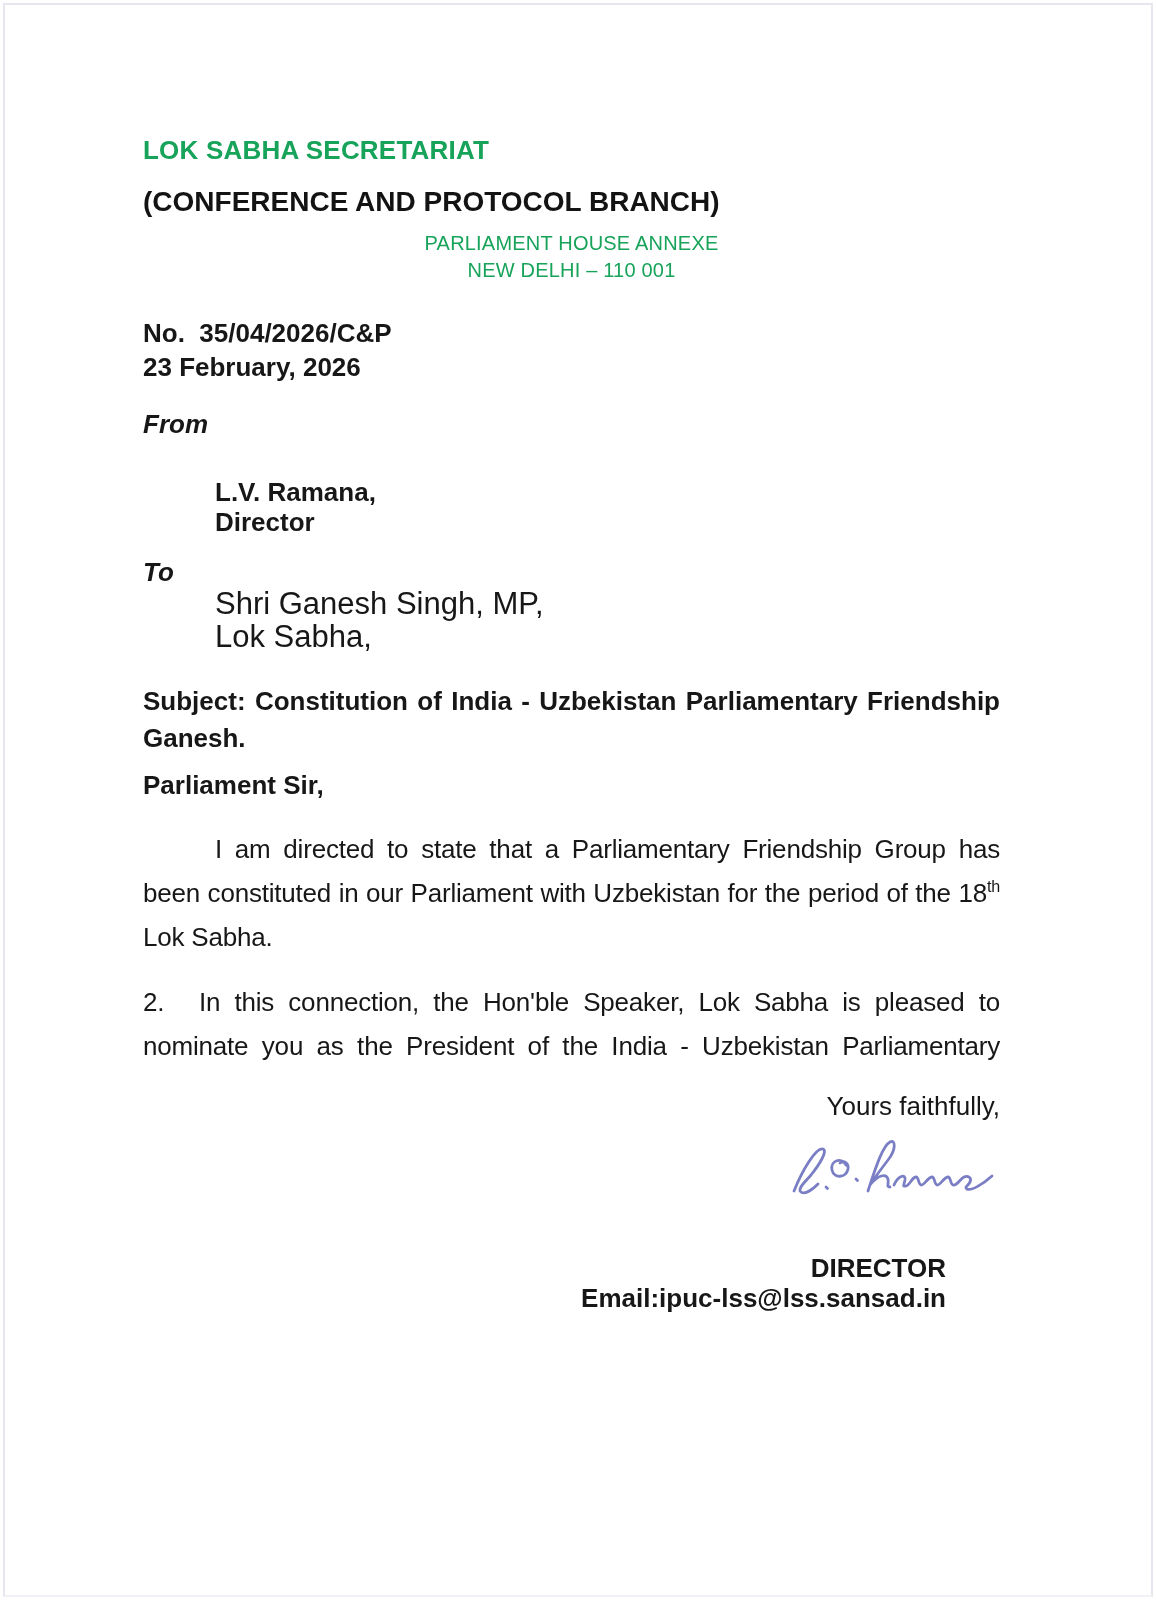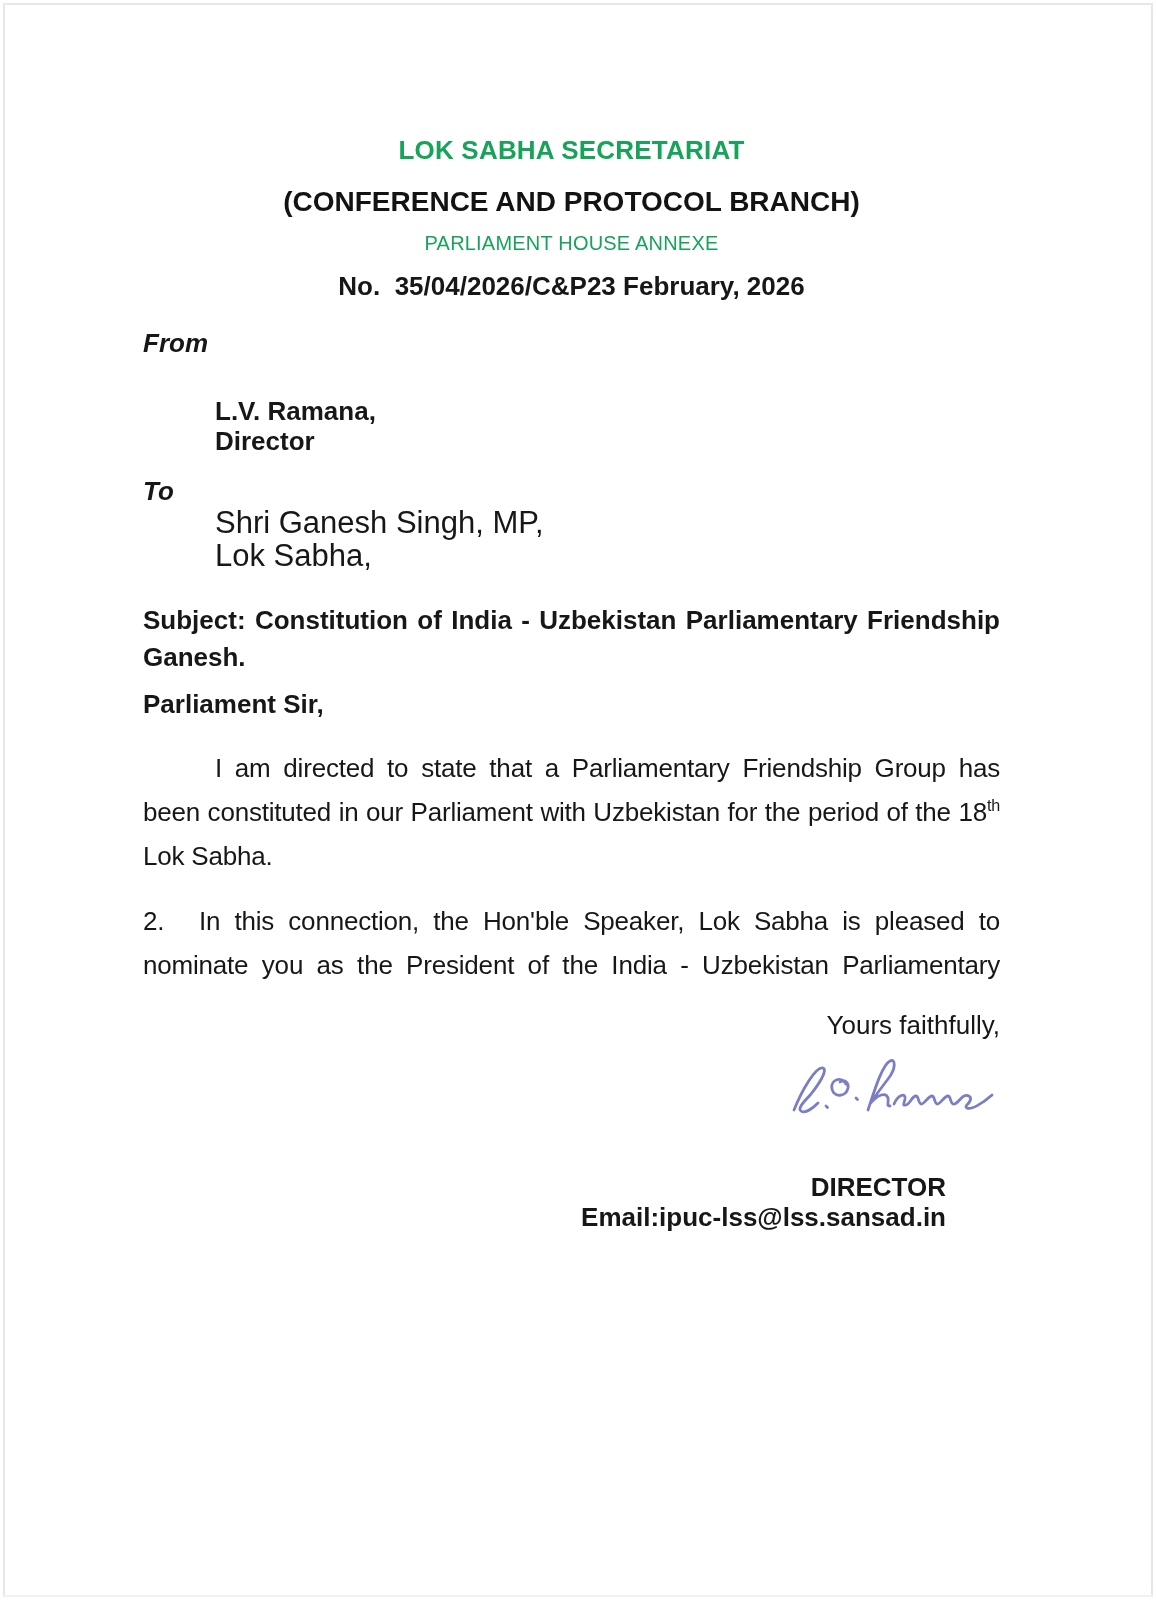--- a/index.html
+++ b/index.html
@@ -22,50 +22,50 @@
     border-bottom-color: #f2f2f6;
     pointer-events: none;
   }
   .page {
     position: absolute;
     left: 143px;
     top: 132px;
     width: 857px;
   }
   .title {
-    text-align: center;
     color: var(--green, #17a35a);
     font-weight: bold;
     font-size: 26px;
     line-height: 36px;
     letter-spacing: 0.2px;
   }
   .branch {
-    text-align: center;
+    text-align: left;
     font-weight: bold;
     font-size: 28px;
     line-height: 38px;
     margin-top: 15px;
     color: #131313;
   }
   .address {
     text-align: center;
     color: var(--green, #17a35a);
     font-size: 20px;
     line-height: 27px;
     margin-top: 9px;
     letter-spacing: 0.2px;
   }
   .ref-row {
     display: flex;
-    justify-content: center;
+    justify-content: flex-end;
     font-weight: bold;
     font-size: 26px;
     line-height: 34px;
-    margin-top: 12px;
+    margin-top: 32px;
+    flex-direction: column;
   }
   .ref-no { white-space: pre; }
   .label {
     font-weight: bold;
     font-size: 26px;
     line-height: 30px;
     font-style: italic;
   }
   .from-label { margin-top: 23px; line-height: 34px; }
   .from-block {
@@ -142,20 +142,21 @@
 <div class="scan-frame"></div>
 
 <div class="page">
 
   <div class="title">LOK SABHA SECRETARIAT</div>
 
   <div class="branch">(CONFERENCE AND PROTOCOL BRANCH)</div>
 
   <div class="address">
     <div>PARLIAMENT HOUSE ANNEXE</div>
+    <div>NEW DELHI – 110 001</div>
   </div>
 
   <div class="ref-row">
     <span class="ref-no">No.  35/04/2026/C&amp;P</span>
     <span>23 February, 2026</span>
   </div>
 
   <div class="label from-label">From</div>
 
   <div class="from-block">

